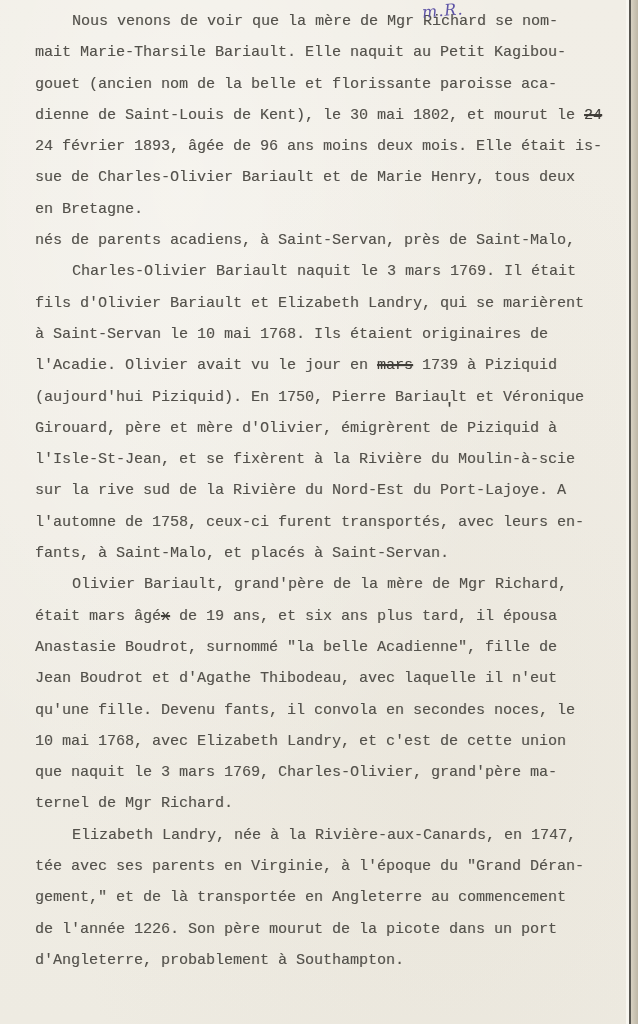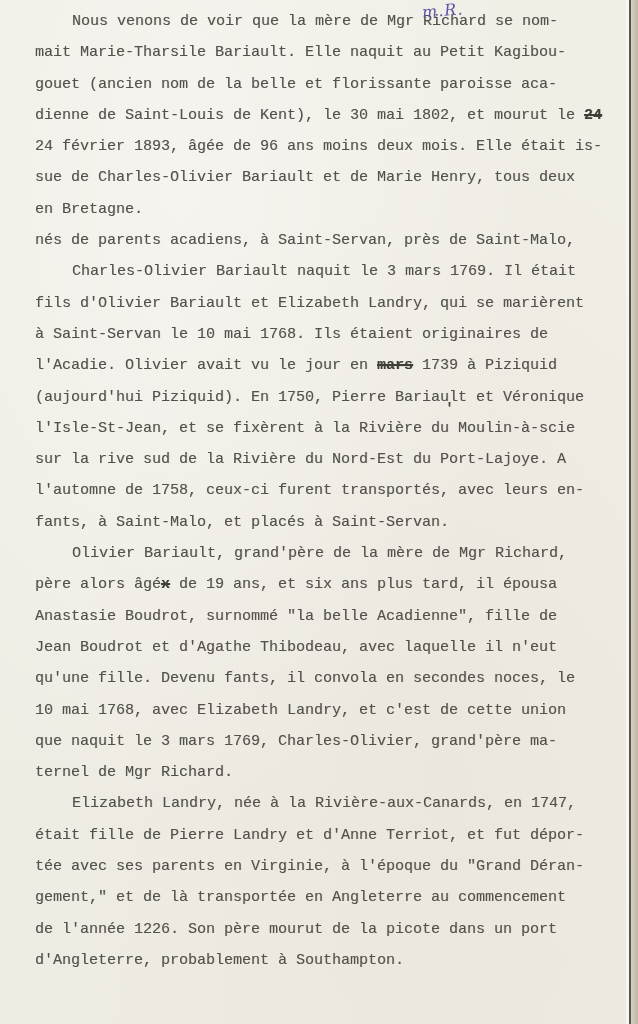--- a/index.html
+++ b/index.html
@@ -18,21 +18,21 @@
   .typed{
     position:absolute;top:6px;left:35px;width:596px;
     font-size:15px;line-height:31.3px;color:#53514b;
     text-shadow:0.4px 0.4px 0 rgba(83,81,75,0.32);
   }
   .line{white-space:pre;height:31.3px;}
   .line.indent{padding-left:37px;}
   .struck{
     text-decoration:line-through;
     text-decoration-thickness:2px;
-    font-weight:bold;
+    font-weight:normal;
     color:#3f3d38;
   }
   .handwritten-note{
     position:absolute;left:422px;top:1px;
     font-family:"DejaVu Serif",serif;font-style:italic;font-size:16px;
     color:#5d53a6;transform:rotate(-5deg);letter-spacing:1px;
   }
   .accent-mark{
     position:absolute;left:445px;top:401px;
     font-size:15px;font-weight:bold;color:#45433e;
@@ -55,34 +55,34 @@
       <div class="line"><span>dienne de Saint-Louis de Kent), le 30 mai 1802, et mourut le </span><span class="struck">24</span></div>
       <div class="line"><span>24 février 1893, âgée de 96 ans moins deux mois. Elle était is-</span></div>
       <div class="line"><span>sue de Charles-Olivier Bariault et de Marie Henry, tous deux</span></div>
       <div class="line"><span>en Bretagne.</span></div>
       <div class="line"><span>nés de parents acadiens, à Saint-Servan, près de Saint-Malo,</span></div>
       <div class="line indent"><span>Charles-Olivier Bariault naquit le 3 mars 1769. Il était</span></div>
       <div class="line"><span>fils d'Olivier Bariault et Elizabeth Landry, qui se marièrent</span></div>
       <div class="line"><span>à Saint-Servan le 10 mai 1768. Ils étaient originaires de</span></div>
       <div class="line"><span>l'Acadie. Olivier avait vu le jour en </span><span class="struck">mars</span><span> 1739 à Piziquid</span></div>
       <div class="line"><span>(aujourd'hui Piziquid). En 1750, Pierre Bariault et Véronique</span></div>
+      <div class="line"><span>Girouard, père et mère d'Olivier, émigrèrent de Piziquid à</span></div>
       <div class="line"><span>l'Isle-St-Jean, et se fixèrent à la Rivière du Moulin-à-scie</span></div>
       <div class="line"><span>sur la rive sud de la Rivière du Nord-Est du Port-Lajoye. A</span></div>
       <div class="line"><span>l'automne de 1758, ceux-ci furent transportés, avec leurs en-</span></div>
       <div class="line"><span>fants, à Saint-Malo, et placés à Saint-Servan.</span></div>
       <div class="line indent"><span>Olivier Bariault, grand'père de la mère de Mgr Richard,</span></div>
-      <div class="line"><span>père alors âgé</span><span class="struck">x</span><span> de 19 ans, et six ans plus tard, il épousa</span></div>
+      <div class="line"><span>était mars âgé</span><span class="struck">x</span><span> de 19 ans, et six ans plus tard, il épousa</span></div>
       <div class="line"><span>Anastasie Boudrot, surnommé "la belle Acadienne", fille de</span></div>
       <div class="line"><span>Jean Boudrot et d'Agathe Thibodeau, avec laquelle il n'eut</span></div>
       <div class="line"><span>qu'une fille. Devenu fants, il convola en secondes noces, le</span></div>
       <div class="line"><span>10 mai 1768, avec Elizabeth Landry, et c'est de cette union</span></div>
       <div class="line"><span>que naquit le 3 mars 1769, Charles-Olivier, grand'père ma-</span></div>
       <div class="line"><span>ternel de Mgr Richard.</span></div>
       <div class="line indent"><span>Elizabeth Landry, née à la Rivière-aux-Canards, en 1747,</span></div>
-      <div class="line"><span>était fille de Pierre Landry et d'Anne Terriot, et fut dépor-</span></div>
       <div class="line"><span>tée avec ses parents en Virginie, à l'époque du "Grand Déran-</span></div>
       <div class="line"><span>gement," et de là transportée en Angleterre au commencement</span></div>
       <div class="line"><span>de l'année 1226. Son père mourut de la picote dans un port</span></div>
       <div class="line"><span>d'Angleterre, probablement à Southampton.</span></div>
     </div>
   <span class="handwritten-note">m.R.</span>
   <span class="accent-mark">'</span>
   <div class="edge-highlight"></div>
   <div class="edge-line"></div>
   <div class="edge-band"></div>

